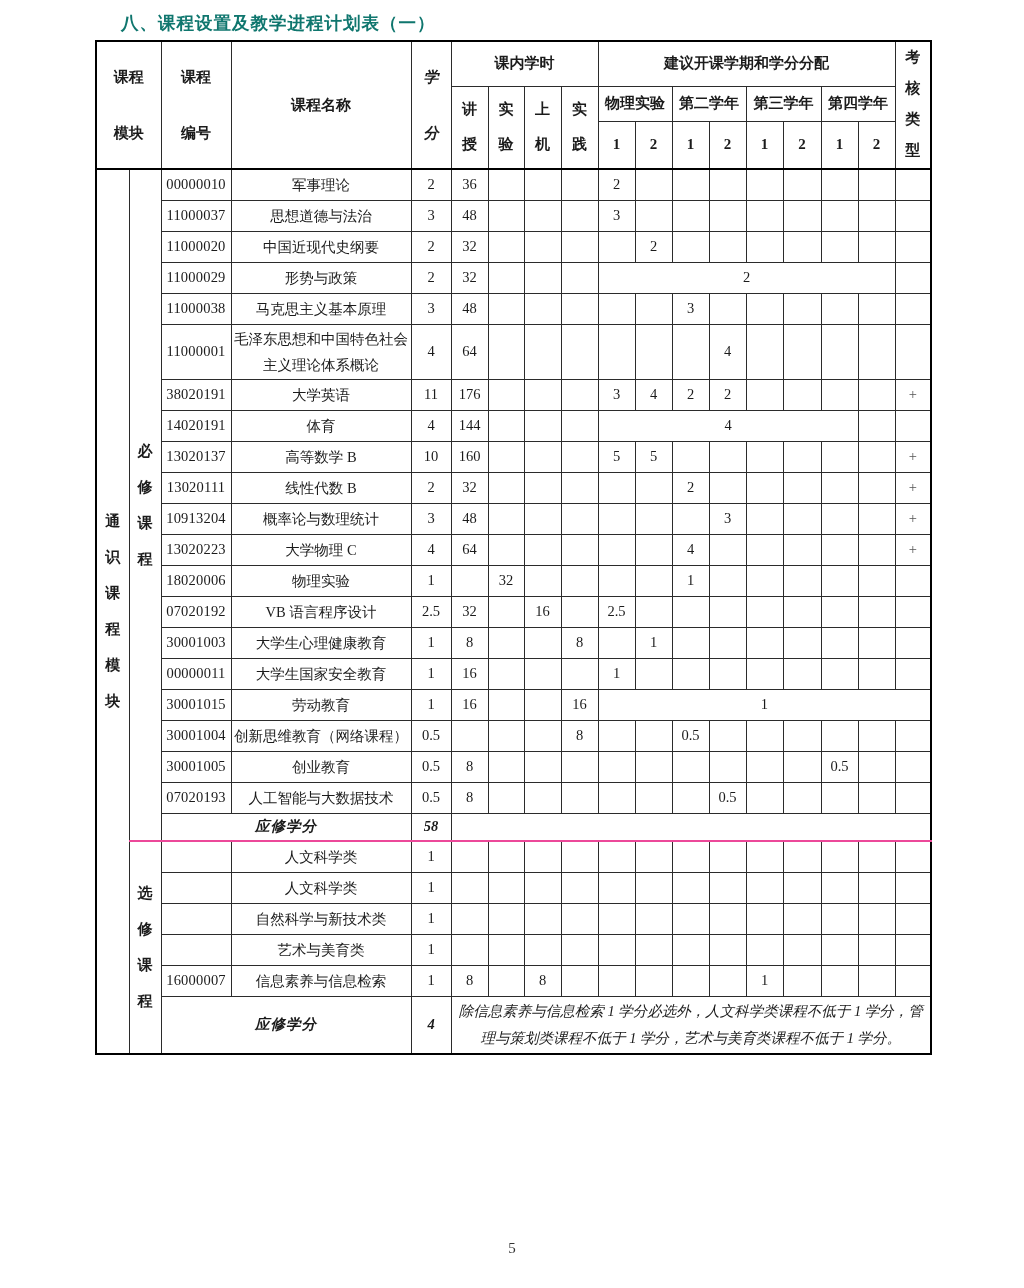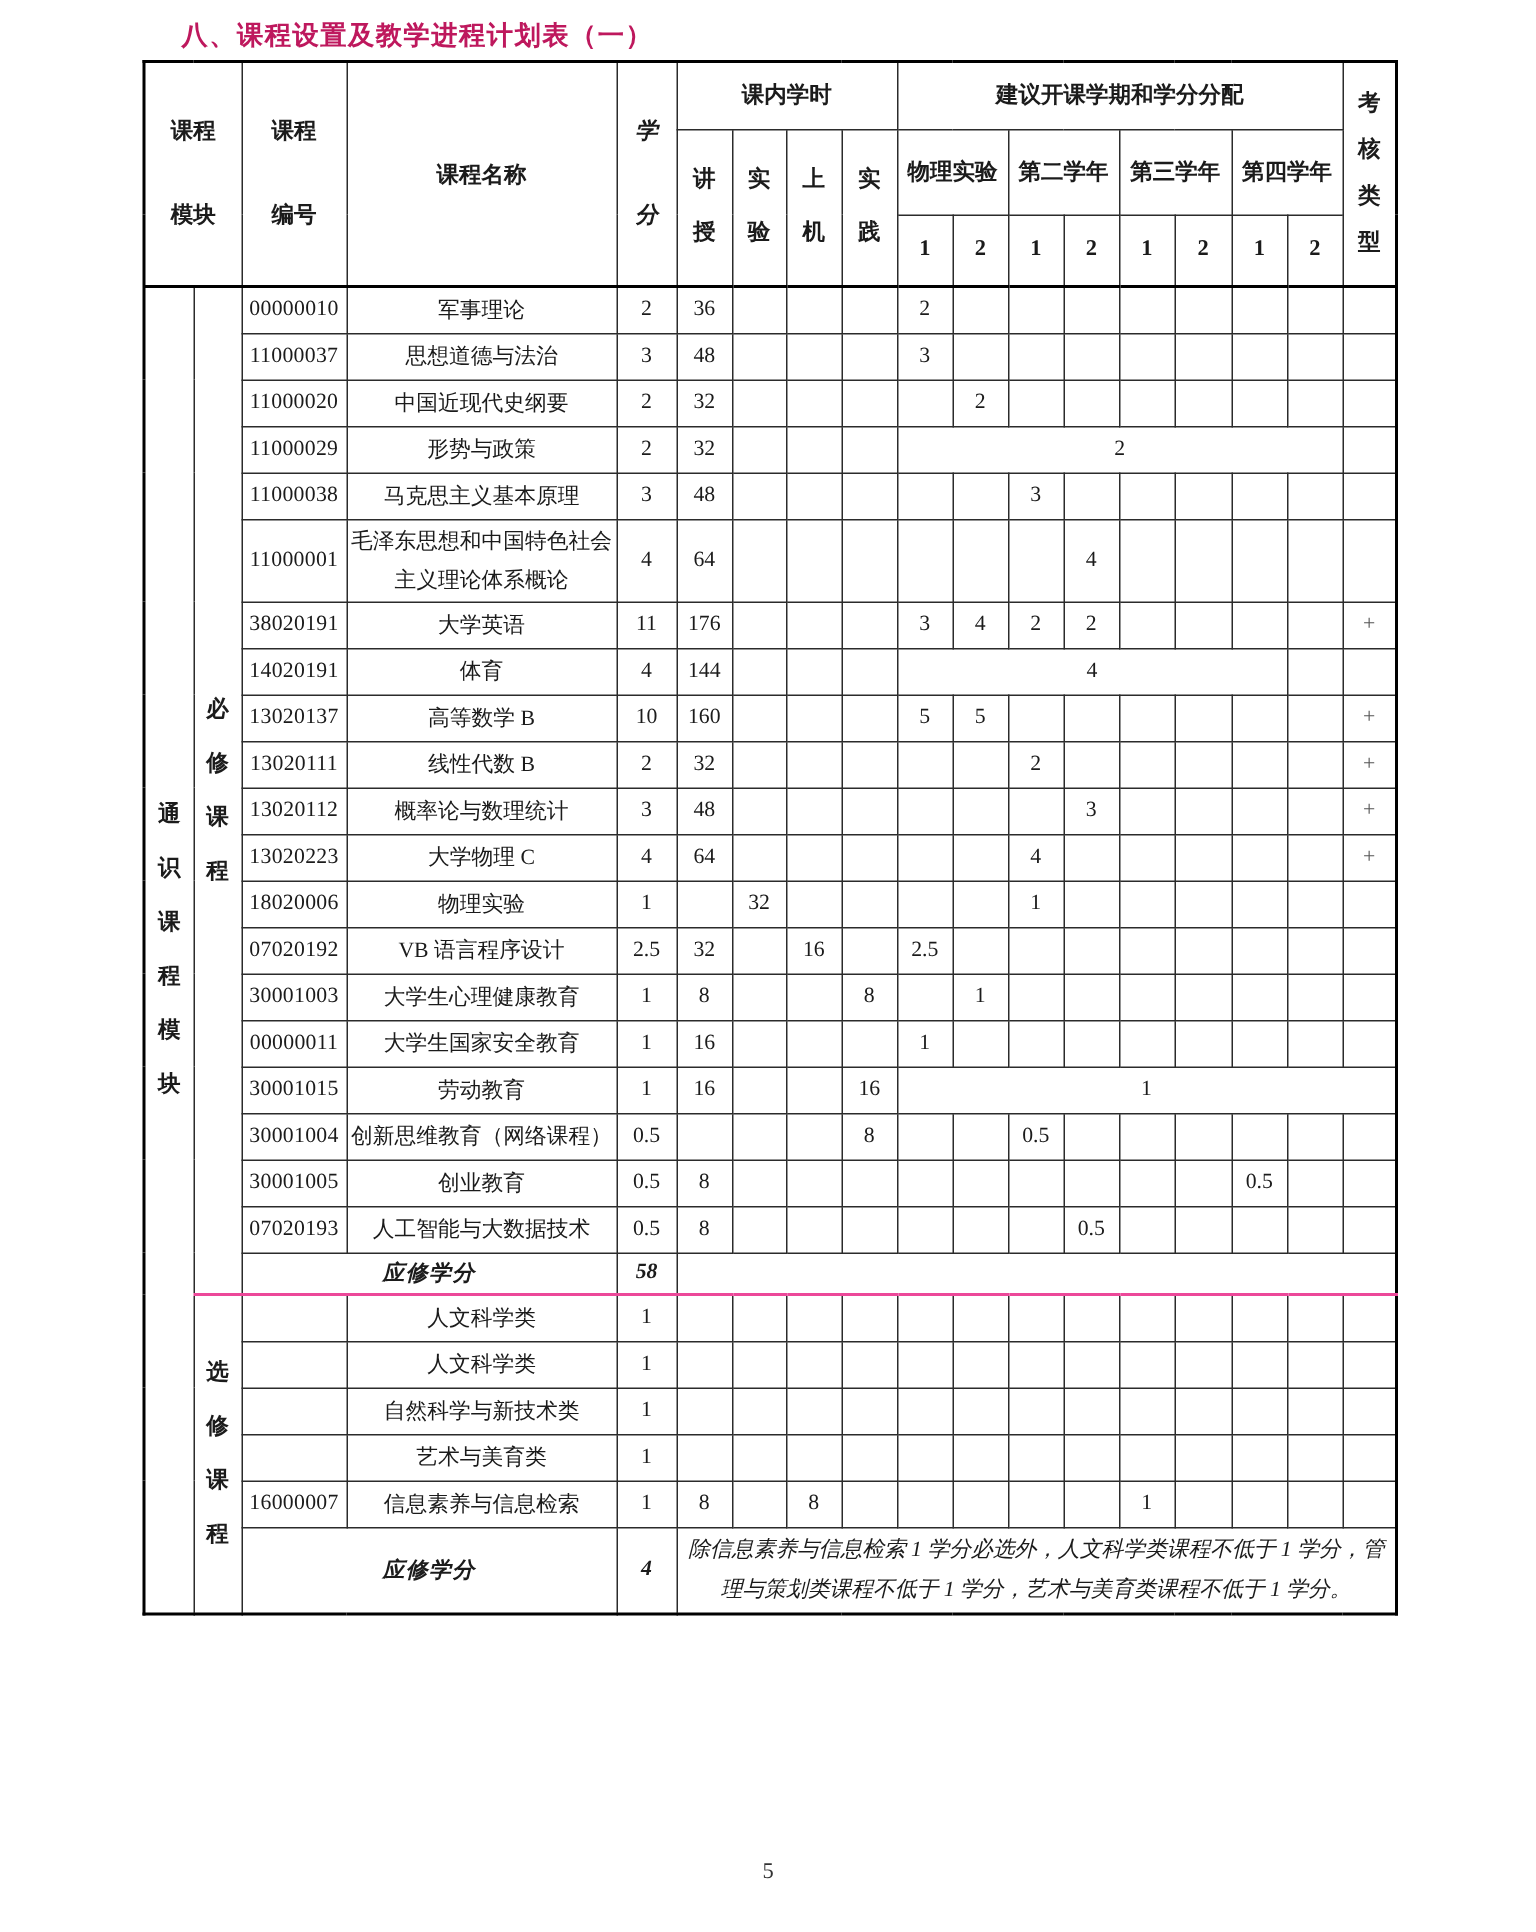--- a/index.html
+++ b/index.html
@@ -5,21 +5,21 @@
   * { margin:0; padding:0; box-sizing:border-box; }
   html,body { background:#ffffff; }
   body {
     width:1024px; height:1288px; position:relative;
     font-family:"Liberation Serif","DejaVu Serif",serif;
     color:#1b1b1b;
   }
   .title {
     position:absolute; left:121px; top:11px;
     font-family:Liberation Serif, serif;
-    font-size:17.5px; font-weight:bold; letter-spacing:1px; color:#be185d;
+    font-size:17.5px; font-weight:bold; letter-spacing:1px; color:#0f766e;
   }
   table.plan {
     position:absolute; left:95px; top:40px;
     border-collapse:collapse; table-layout:fixed; width:835px;
     border:2px solid #000;
   }
   .plan th, .plan td {
     border:1px solid #2b2b2b;
     text-align:center; vertical-align:middle;
     font-size:14.5px; padding:1px 2px;
@@ -30,21 +30,21 @@
   .plan thead tr.band2 th { height:35px; }
   .plan thead tr.band3 th { height:48px; }
   .plan tbody td { height:31px; }
   .plan tbody tr:first-child td { border-top:2px solid #000; }
   .plan tbody tr.sec2start td { border-top:2px solid #ec4899; }
 
   
   .v2big { width:32px; margin:0 auto; word-break:break-all; line-height:56px; }
   .v1big { width:16px; margin:0 auto; word-break:break-all; line-height:56px;font-style:italic; }
   .v1    { width:16px; margin:0 auto; word-break:break-all; line-height:35px; }
-  .v1x4  { width:16px; margin:11px auto; word-break:break-all; line-height:31px;font-family:Liberation Mono, monospace; }
+  .v1x4  { width:16px; margin:0 auto; word-break:break-all; line-height:31px;font-family:Liberation Mono, monospace; }
 
   
   .vlabel {
     width:16px; margin:0 auto; word-break:break-all;
     line-height:36px; font-weight:bold; font-size:15px;
   }
 
   .name-cell { text-align:left; padding-left:7px; padding-right:4px; line-height:26px; }
   .code-cell { font-size:14px; letter-spacing:0.2px; }
   .credit-cell { font-size:14.5px; }
@@ -302,21 +302,21 @@
         <td class="sem-cell"></td>
         <td class="sem-cell">2</td>
         <td class="sem-cell"></td>
         <td class="sem-cell"></td>
         <td class="sem-cell"></td>
         <td class="sem-cell"></td>
         <td class="sem-cell"></td>
         <td class="assess-cell">+</td>
       </tr>
       <tr>
-        <td class="code-cell">13020112</td>
+        <td class="code-cell">10913204</td>
         <td class="name-cell">概率论与数理统计</td>
         <td class="credit-cell">3</td>
         <td class="hours-cell">48</td>
         <td class="hours-cell"></td>
         <td class="hours-cell"></td>
         <td class="hours-cell"></td>
         <td class="sem-cell"></td>
         <td class="sem-cell"></td>
         <td class="sem-cell"></td>
         <td class="sem-cell">3</td>

